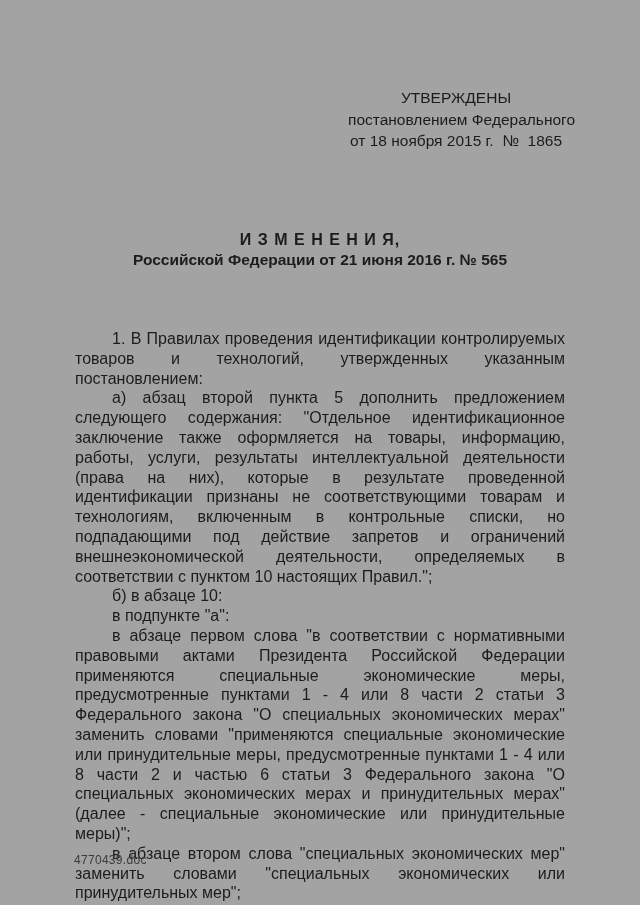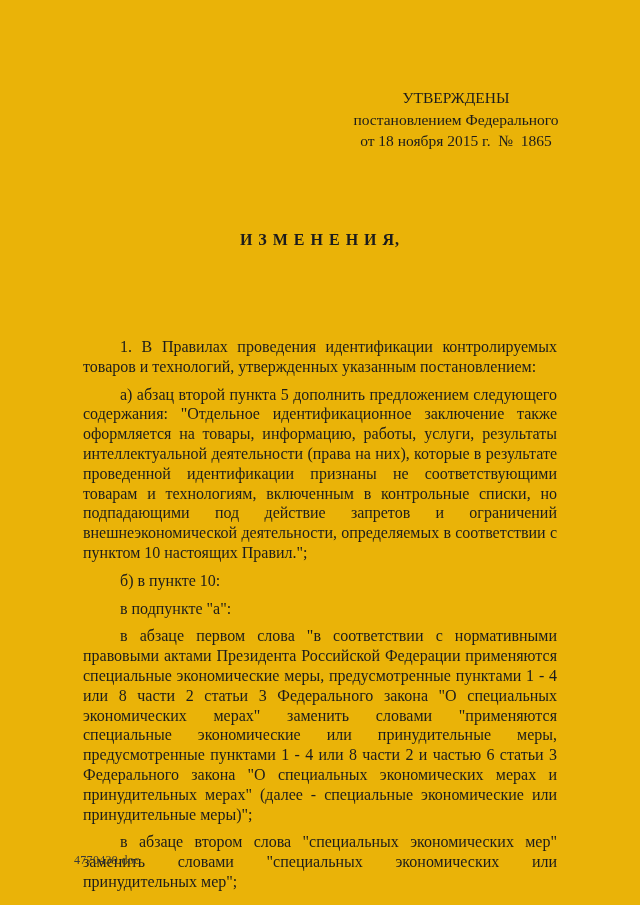--- a/index.html
+++ b/index.html
@@ -4,22 +4,22 @@
 <style>
   html, body {
     margin: 0;
     padding: 0;
     background: #ffffff;
   }
   .page {
     position: relative;
     width: 640px;
     height: 905px;
-    background: #eab308;
-    font-family: Liberation Serif, serif;
+    background: #a3a3a3;
+    font-family: Liberation Sans, sans-serif;
     color: #1c1c1c;
     overflow: hidden;
   }
   .approval {
     position: absolute;
     top: 87px;
     left: 348px;
     width: 216px;
     text-align: center;
     font-size: 15.5px;
@@ -49,21 +49,21 @@
   .doc-body {
     position: absolute;
     top: 329px;
     left: 75px;
     width: 490px;
     font-size: 16px;
     line-height: 19.8px;
     text-align: justify;
   }
   .doc-body p {
-    margin: 8px;
+    margin: 0;
     padding: 0;
     text-indent: 37px;
   }
   .footer-filename {
     position: absolute;
     top: 853px;
     left: 74px;
     font-size: 12px;
     color: #3a3a3a;
     letter-spacing: 0.3px;
@@ -76,27 +76,28 @@
 
   <div class="approval">
     <div class="approval-line">УТВЕРЖДЕНЫ</div>
     <div class="approval-line">постановлением Федерального</div>
     <div class="approval-line">от 18 ноября 2015 г.  №  1865</div>
   </div>
 
   <div class="title-block">
     <div class="doc-title">И З М Е Н Е Н И Я,</div>
     <div class="doc-subtitle">
+      <div>Российской Федерации от 21 июня 2016 г. № 565</div>
     </div>
   </div>
 
   <div class="doc-body">
     <p>1. В Правилах проведения идентификации контролируемых товаров и технологий, утвержденных указанным постановлением:</p>
     <p>а) абзац второй пункта 5 дополнить предложением следующего содержания: "Отдельное идентификационное заключение также оформляется на товары, информацию, работы, услуги, результаты интеллектуальной деятельности (права на них), которые в результате проведенной идентификации признаны не соответствующими товарам и технологиям, включенным в контрольные списки, но подпадающими под действие запретов и ограничений внешнеэкономической деятельности, определяемых в соответствии с пунктом 10 настоящих Правил.";</p>
-    <p>б) в пункте 10:</p>
+    <p>б) в абзаце 10:</p>
     <p>в подпункте "а":</p>
     <p>в абзаце первом слова "в соответствии с нормативными правовыми актами Президента Российской Федерации применяются специальные экономические меры, предусмотренные пунктами 1 - 4 или 8 части 2 статьи 3 Федерального закона "О специальных экономических мерах" заменить словами "применяются специальные экономические или принудительные меры, предусмотренные пунктами 1 - 4 или 8 части 2 и частью 6 статьи 3 Федерального закона "О специальных экономических мерах и принудительных мерах" (далее - специальные экономические или принудительные меры)";</p>
     <p>в абзаце втором слова "специальных экономических мер" заменить словами "специальных экономических или принудительных мер";</p>
   </div>
 
   <div class="footer-filename">4770439.doc</div>
 
 </div>
 
 </body></html>

